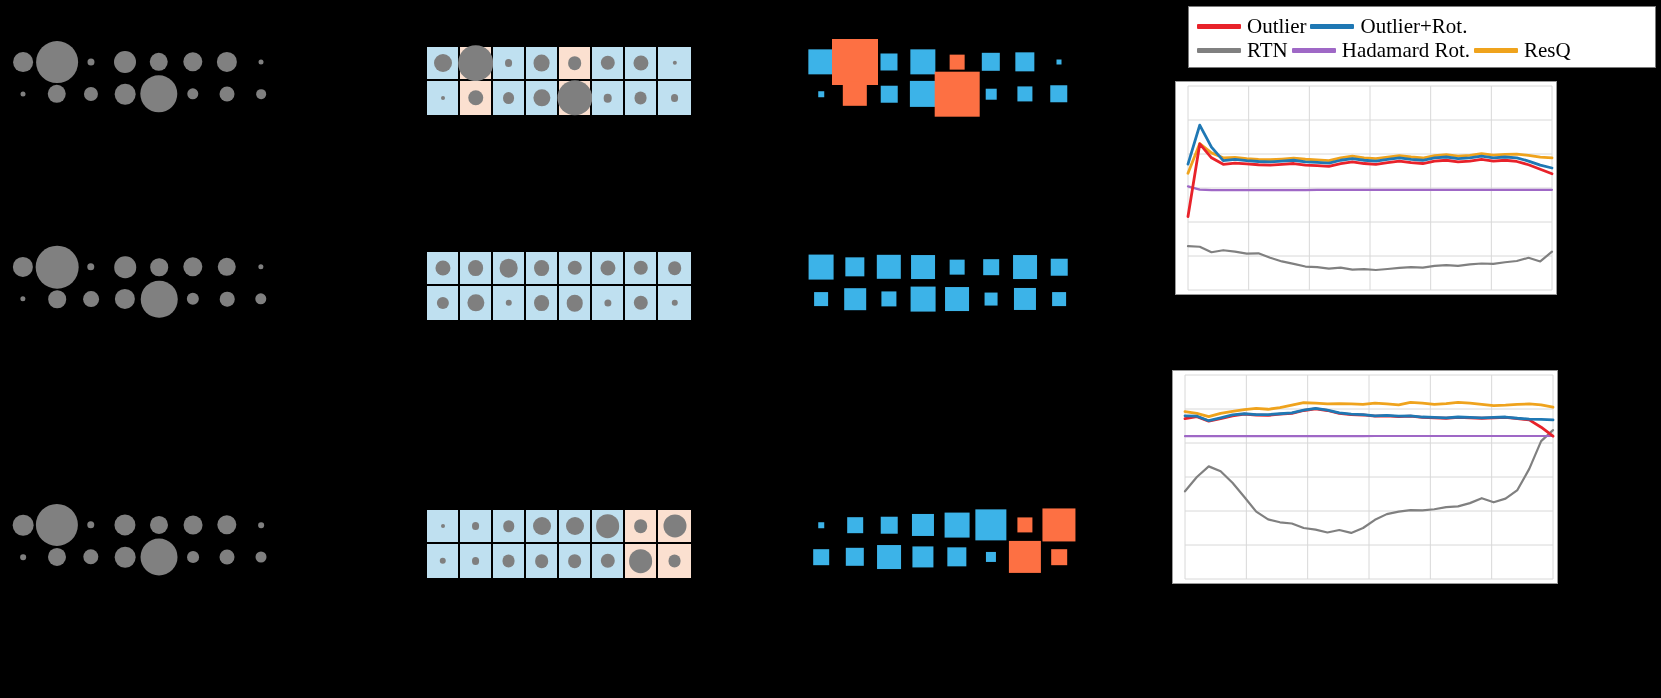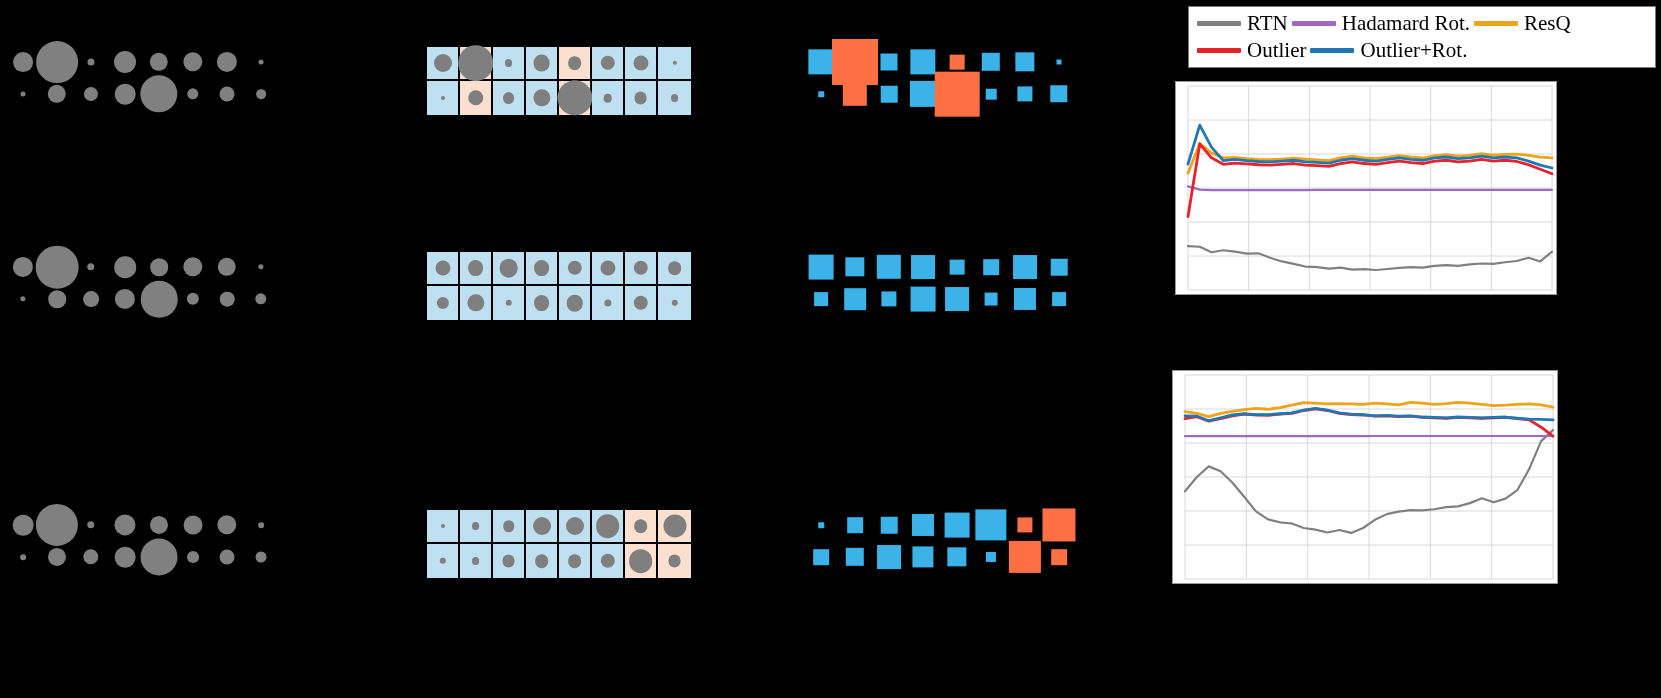--- a/index.html
+++ b/index.html
@@ -526,42 +526,42 @@
       <div class="sqcell" style="left: 204px;">
         <div class="sq" style="width: 32.2px; height: 32.2px; background: rgb(253, 112, 67);"></div>
       </div>
       <div class="sqcell" style="left: 238px;">
         <div class="sq" style="width: 15.64px; height: 15.64px; background: rgb(253, 112, 67);"></div>
       </div>
     </div>
   </div>
 
 <div class="legend-box" style="left:1188px;top:6px;width:468px;">
+  <div class="legend-row" id="legend-row-2" style="margin-top:3px;">
+      <div class="legend-item">
+        <span class="legend-swatch" style="background: rgb(232, 34, 42);"></span>
+        <span class="legend-label">Outlier</span>
+      </div>
+      <div class="legend-item" style="margin-left: 4px;">
+        <span class="legend-swatch" style="background: rgb(31, 120, 180);"></span>
+        <span class="legend-label">Outlier+Rot.</span>
+      </div>
+    </div>
   <div class="legend-row" id="legend-row-1">
       <div class="legend-item">
         <span class="legend-swatch" style="background: rgb(128, 128, 128);"></span>
         <span class="legend-label">RTN</span>
       </div>
       <div class="legend-item" style="margin-left: 4px;">
         <span class="legend-swatch" style="background: rgb(159, 104, 198);"></span>
         <span class="legend-label">Hadamard Rot.</span>
       </div>
       <div class="legend-item" style="margin-left: 4px;">
         <span class="legend-swatch" style="background: rgb(239, 163, 29);"></span>
         <span class="legend-label">ResQ</span>
-      </div>
-    </div>
-  <div class="legend-row" id="legend-row-2" style="margin-top:3px;">
-      <div class="legend-item">
-        <span class="legend-swatch" style="background: rgb(232, 34, 42);"></span>
-        <span class="legend-label">Outlier</span>
-      </div>
-      <div class="legend-item" style="margin-left: 4px;">
-        <span class="legend-swatch" style="background: rgb(31, 120, 180);"></span>
-        <span class="legend-label">Outlier+Rot.</span>
       </div>
     </div>
 </div>
 
 <div class="chart-box" style="left:1175px;top:81px;width:380px;height:212px;">
   <svg id="svg-chart-0" width="380" height="212" viewBox="0 0 380 212">
       <rect x="0" y="0" width="380" height="212" fill="#ffffff"></rect>
       <g>
         <line x1="12" x2="12" y1="4" y2="208" stroke="#d8d8d8" stroke-width="1"></line>
         <line x1="72.66666666666666" x2="72.66666666666666" y1="4" y2="208" stroke="#d8d8d8" stroke-width="1"></line>

